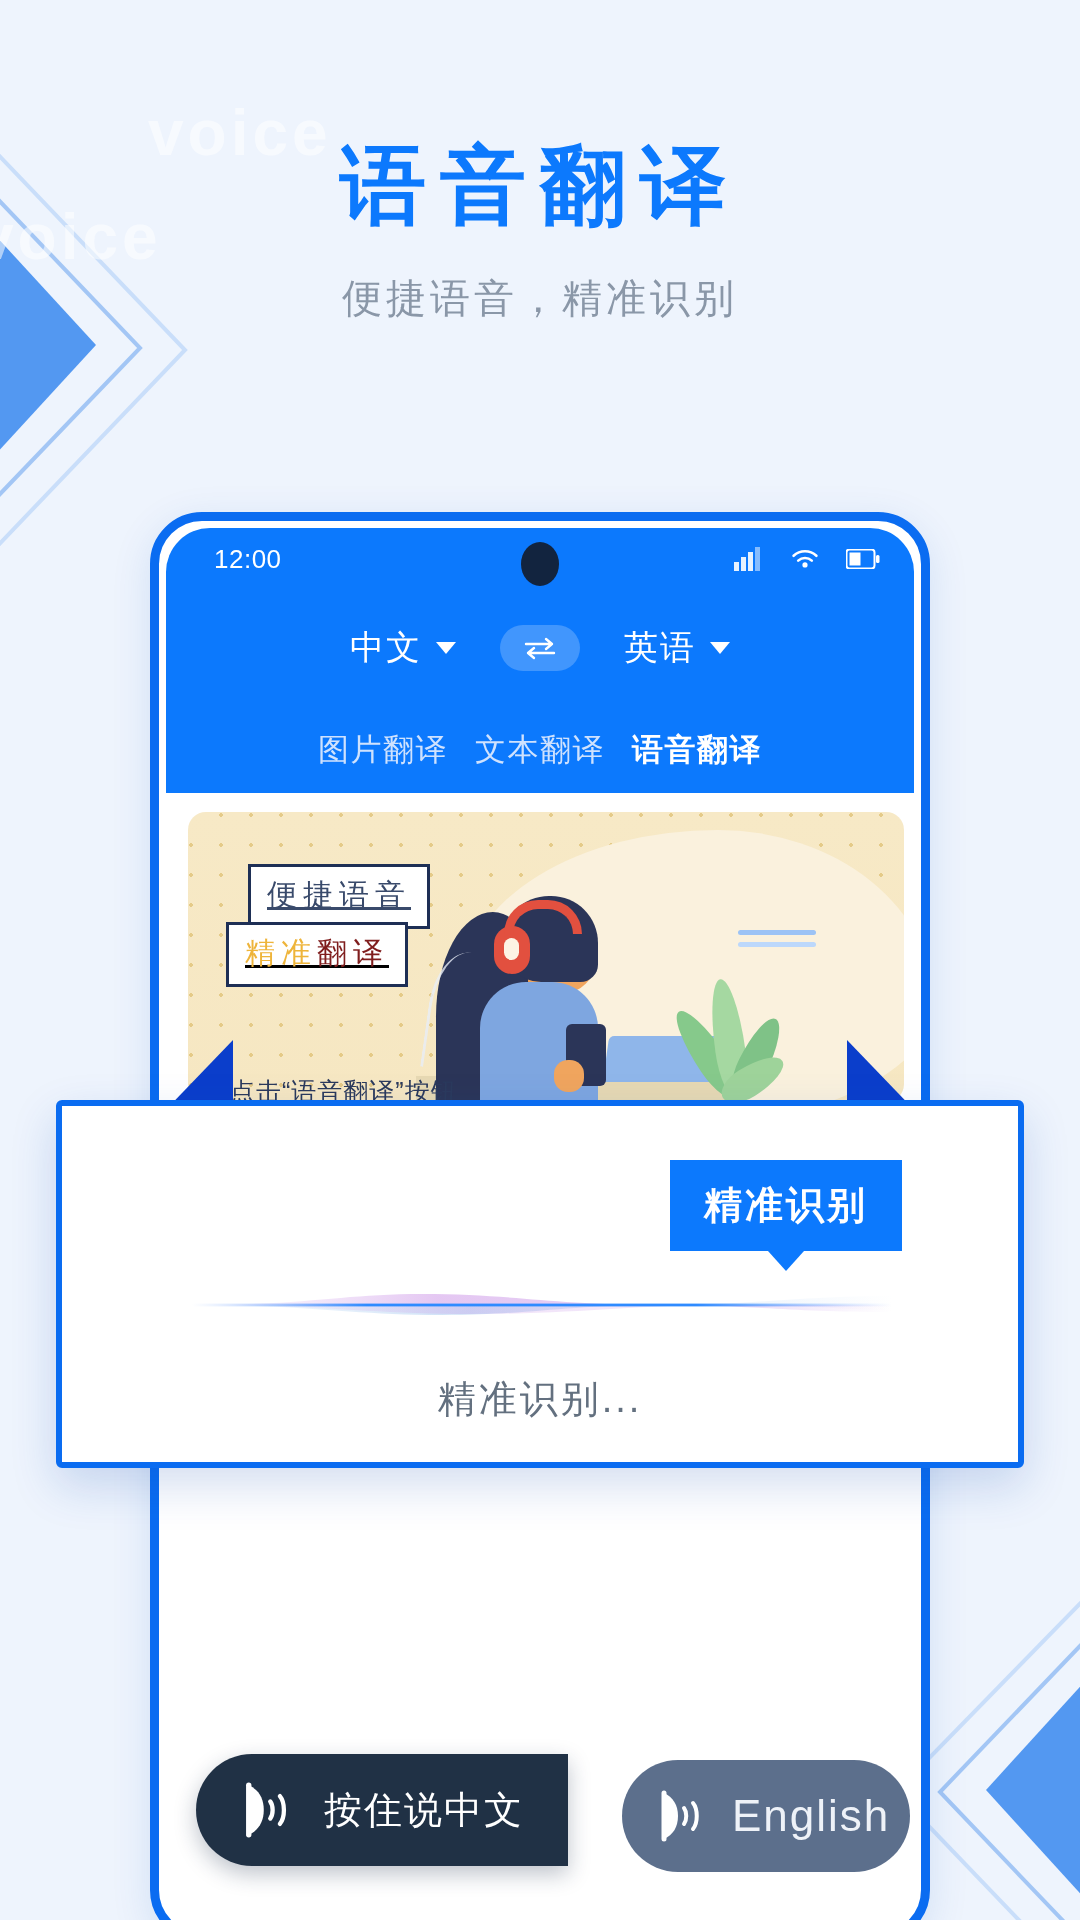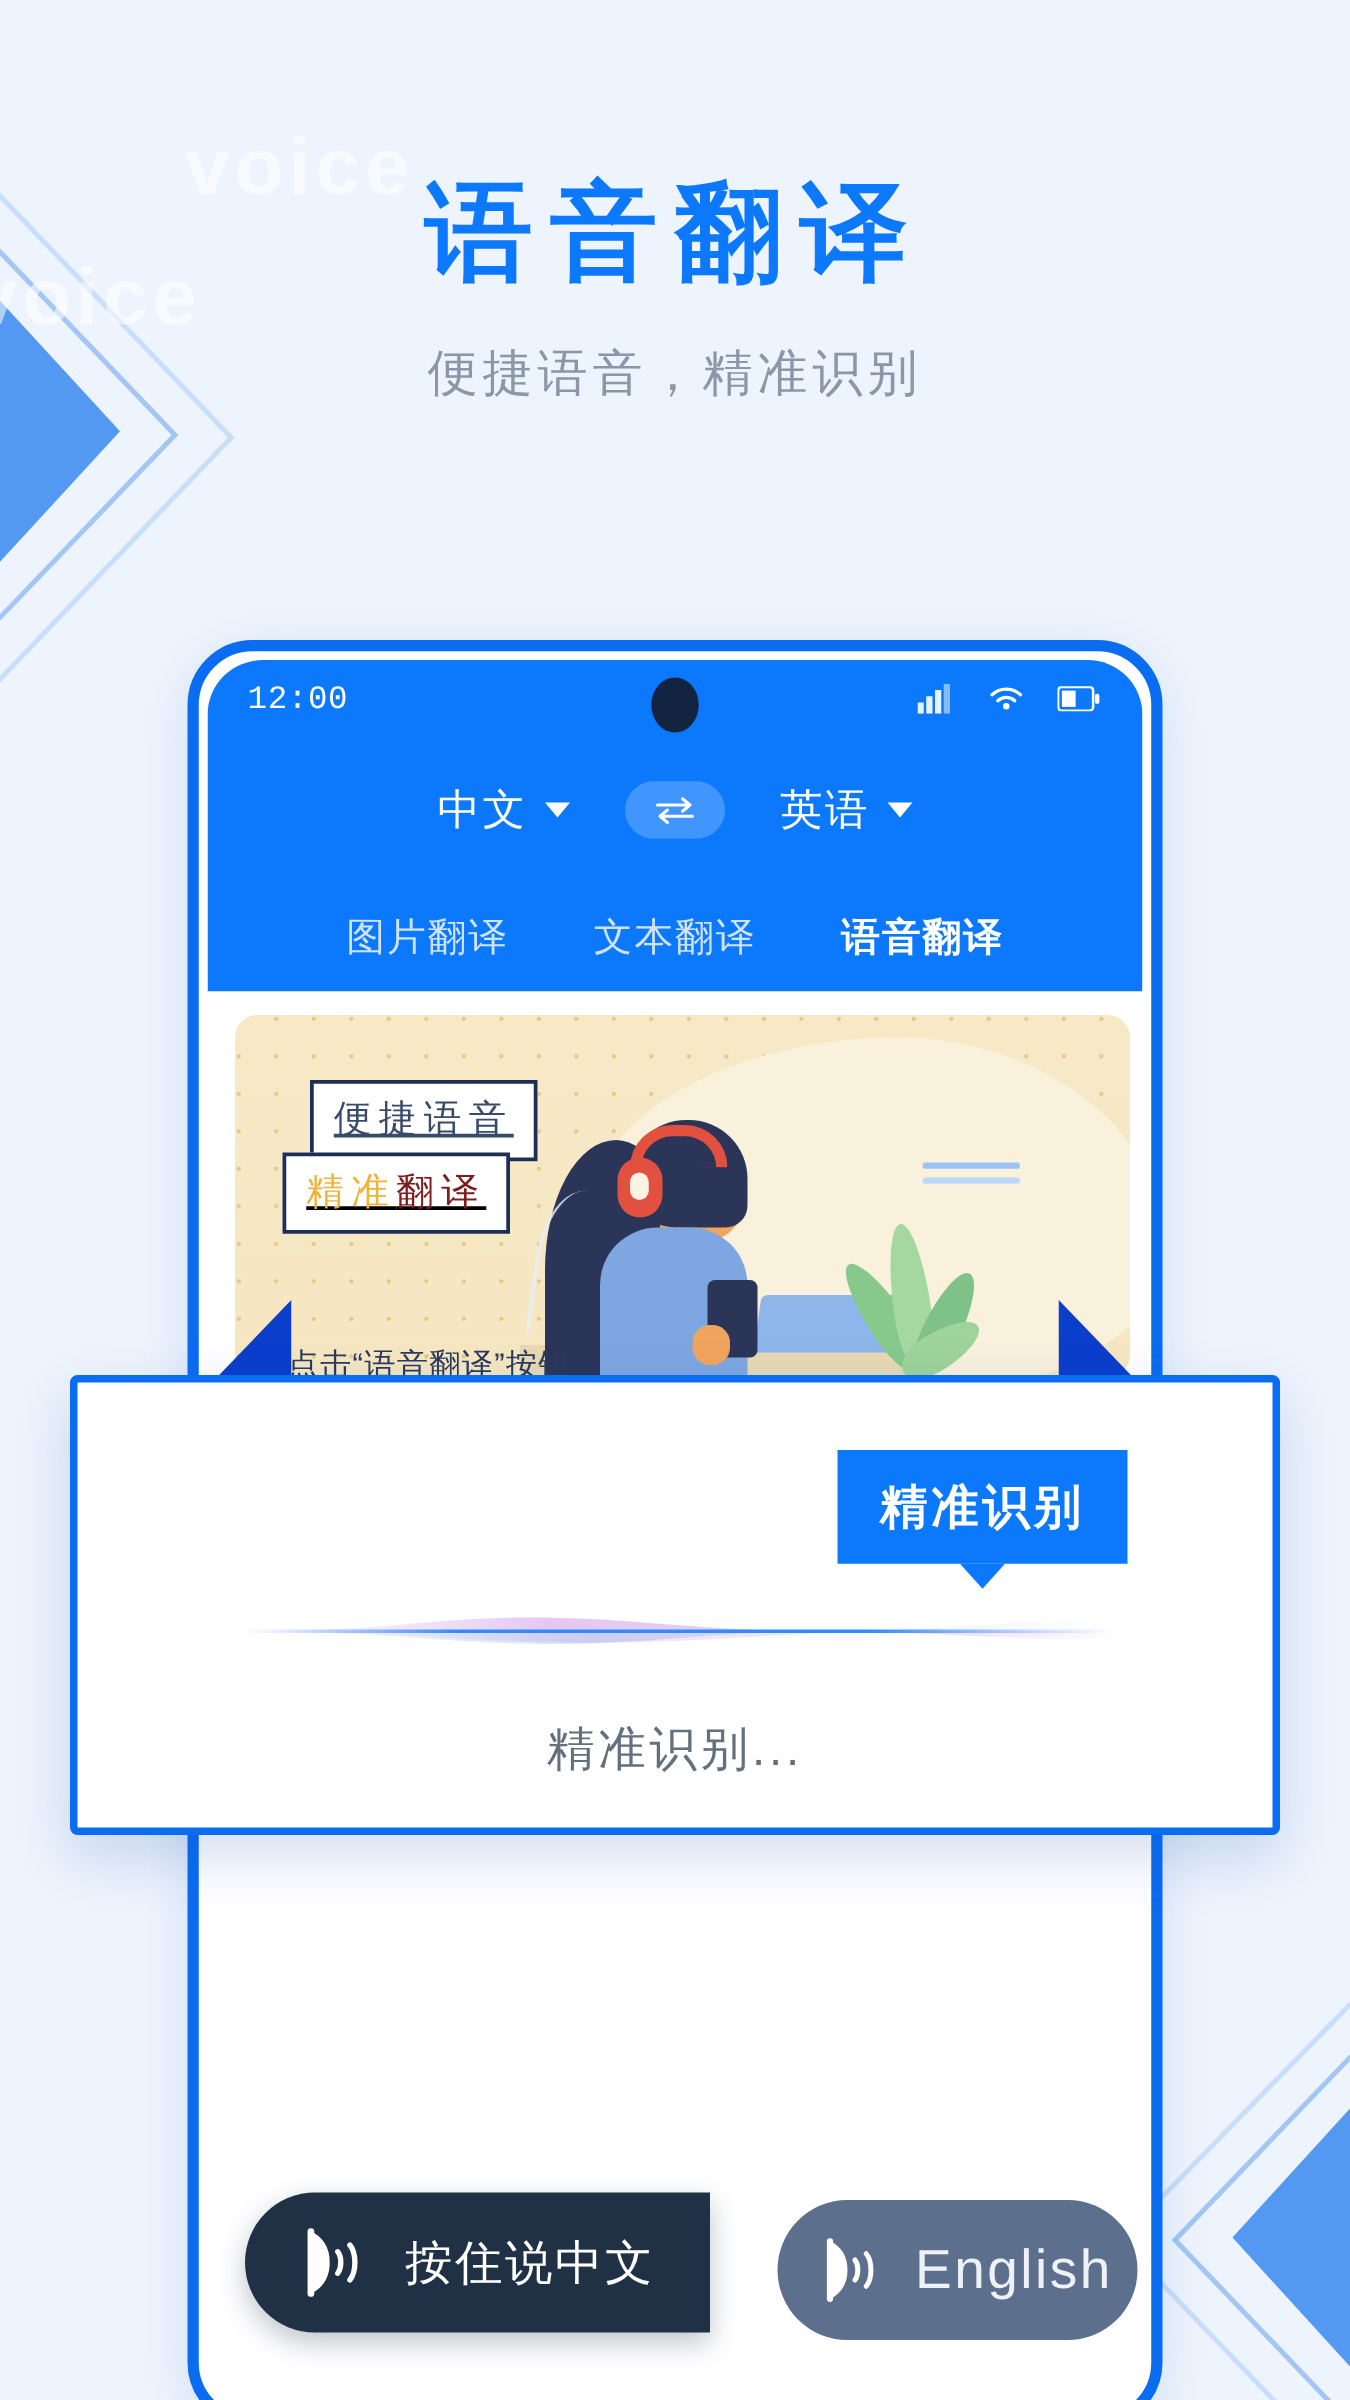--- a/index.html
+++ b/index.html
@@ -42,21 +42,21 @@
   }
   
   .ph-header{
     position:absolute; left:0; top:0; width:100%; height:265px;
     background:#0c79fd;
   }
   .statusbar{
     position:absolute; left:0; top:0; width:100%; height:62px;
     display:flex; align-items:center; color:#fff;
   }
-  .sb-time{ margin-left:32px; font-size:26px; letter-spacing:.5px;font-family:Liberation Mono, monospace;}
+  .sb-time{ margin-left:48px; font-size:26px; letter-spacing:.5px;}
   .sb-spacer{flex:1;}
   .notch{
     position:absolute; left:50%; top:14px; transform:translateX(-50%);
     width:38px; height:44px; border-radius:50%;
     background:#12243f;
   }
   .sb-icons{ display:flex; align-items:center; gap:26px; margin-right:34px;}
   .ico{ display:block; }
 
   .langbar{
@@ -72,21 +72,21 @@
     border-top:12px solid #fff;
   }
   .swapbtn{
     width:80px;height:46px;border-radius:23px;
     background:rgba(255,255,255,.22);
     display:flex;align-items:center;justify-content:center;
   }
 
   .tabs{
     position:absolute; left:0; top:182px; width:100%; height:80px;
-    display:flex; align-items:center; justify-content:center; gap:68px;
+    display:flex; align-items:center; justify-content:center; gap:27px;
   }
   .tab{ font-size:31px; color:#cfe2fe; letter-spacing:1.5px; }
   .tab.active{ color:#fff; font-weight:700; }
 
   
   .banner{
     position:absolute; left:22px; top:284px; width:716px; height:290px;
     border-radius:18px; overflow:hidden;
     background:
       radial-gradient(circle at 3px 3px, rgba(214,178,86,.55) 1.6px, transparent 1.9px) 0 0/30px 30px,

